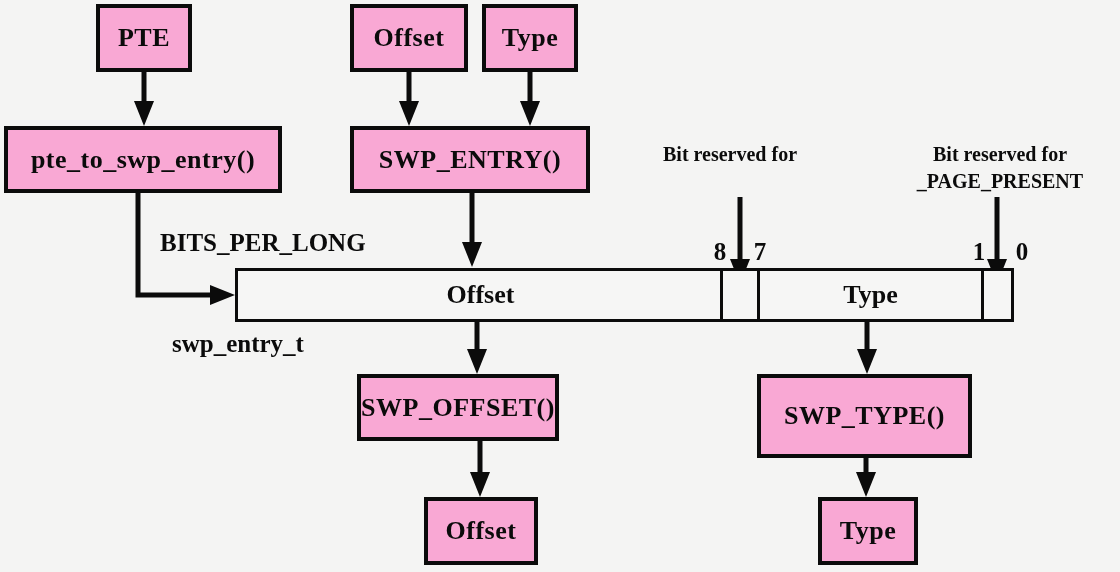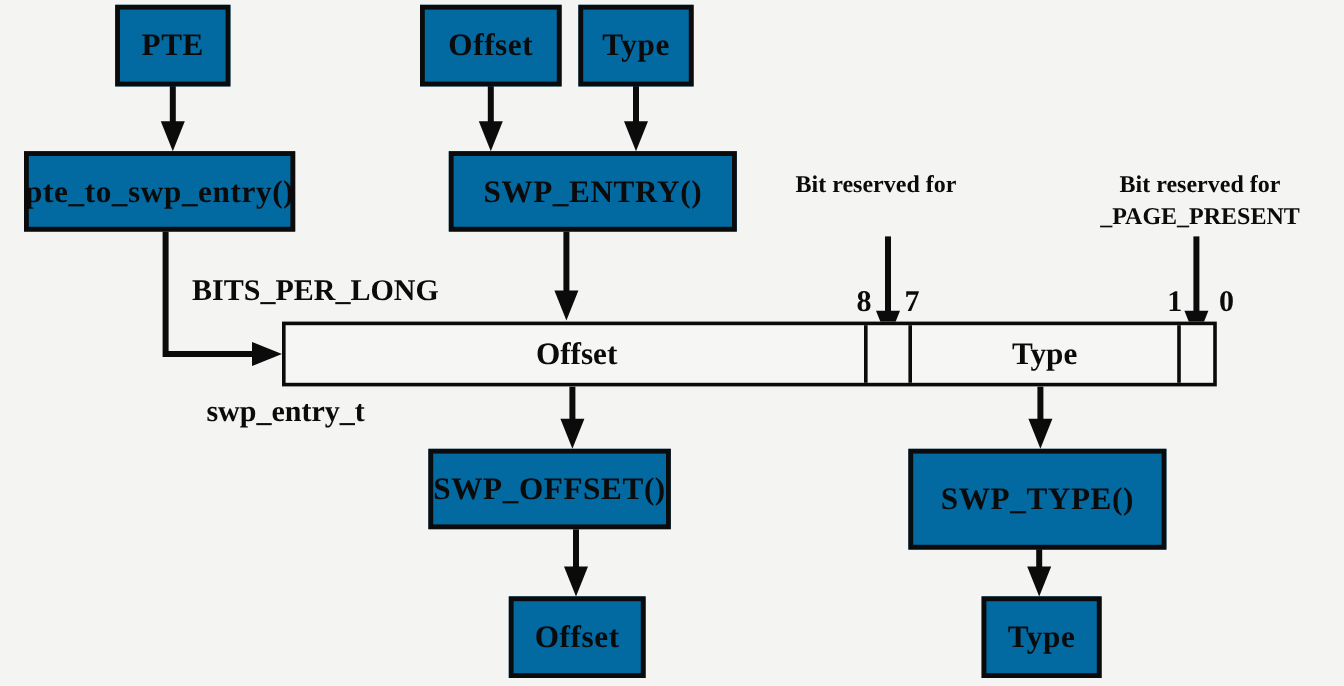--- a/index.html
+++ b/index.html
@@ -9,21 +9,21 @@
     height: 572px;
     background: #f4f4f3;
     font-family: "Liberation Serif", serif;
     color: #0b0b0b;
     overflow: hidden;
   }
   .node {
     position: absolute;
     box-sizing: border-box;
     border: 4px solid #0b0b0b;
-    background: #0369a1;
+    background: #f9a8d4;
     display: flex;
     align-items: center;
     justify-content: center;
     font-weight: bold;
     font-size: 26px;
     letter-spacing: 0.5px;
     white-space: nowrap;
   }
   .bar {
     position: absolute;
@@ -115,22 +115,22 @@
 
       <line x1="866" y1="441" x2="866" y2="475"></line>
       <polygon points="866,497 856,472 876,472" stroke="none"></polygon>
     </g>
   </svg>
 
   <div class="node" style="left:96px;  top:4px; width:96px;  height:68px;">PTE</div>
   <div class="node" style="left:350px; top:4px; width:118px; height:68px;">Offset</div>
   <div class="node" style="left:482px; top:4px; width:96px;  height:68px;">Type</div>
 
-  <div class="node" style="left:20px;   top:126px; width:226px; height:67px;">pte_to_swp_entry()</div>
-  <div class="node" style="left:350px; top:126px; width:240px; height:67px;margin-left:24px;">SWP_ENTRY()</div>
+  <div class="node" style="left:4px;   top:126px; width:278px; height:67px;">pte_to_swp_entry()</div>
+  <div class="node" style="left:350px; top:126px; width:240px; height:67px;">SWP_ENTRY()</div>
 
   <div class="annotation" style="left:600px; top:141px; width:260px;">
     <div>Bit reserved for</div>
   </div>
   <div class="annotation" style="left:880px; top:141px; width:240px;">
     <div>Bit reserved for</div>
     <div>_PAGE_PRESENT</div>
   </div>
 
   <div class="floating-label" style="left:160px; top:229px;">BITS_PER_LONG</div>

